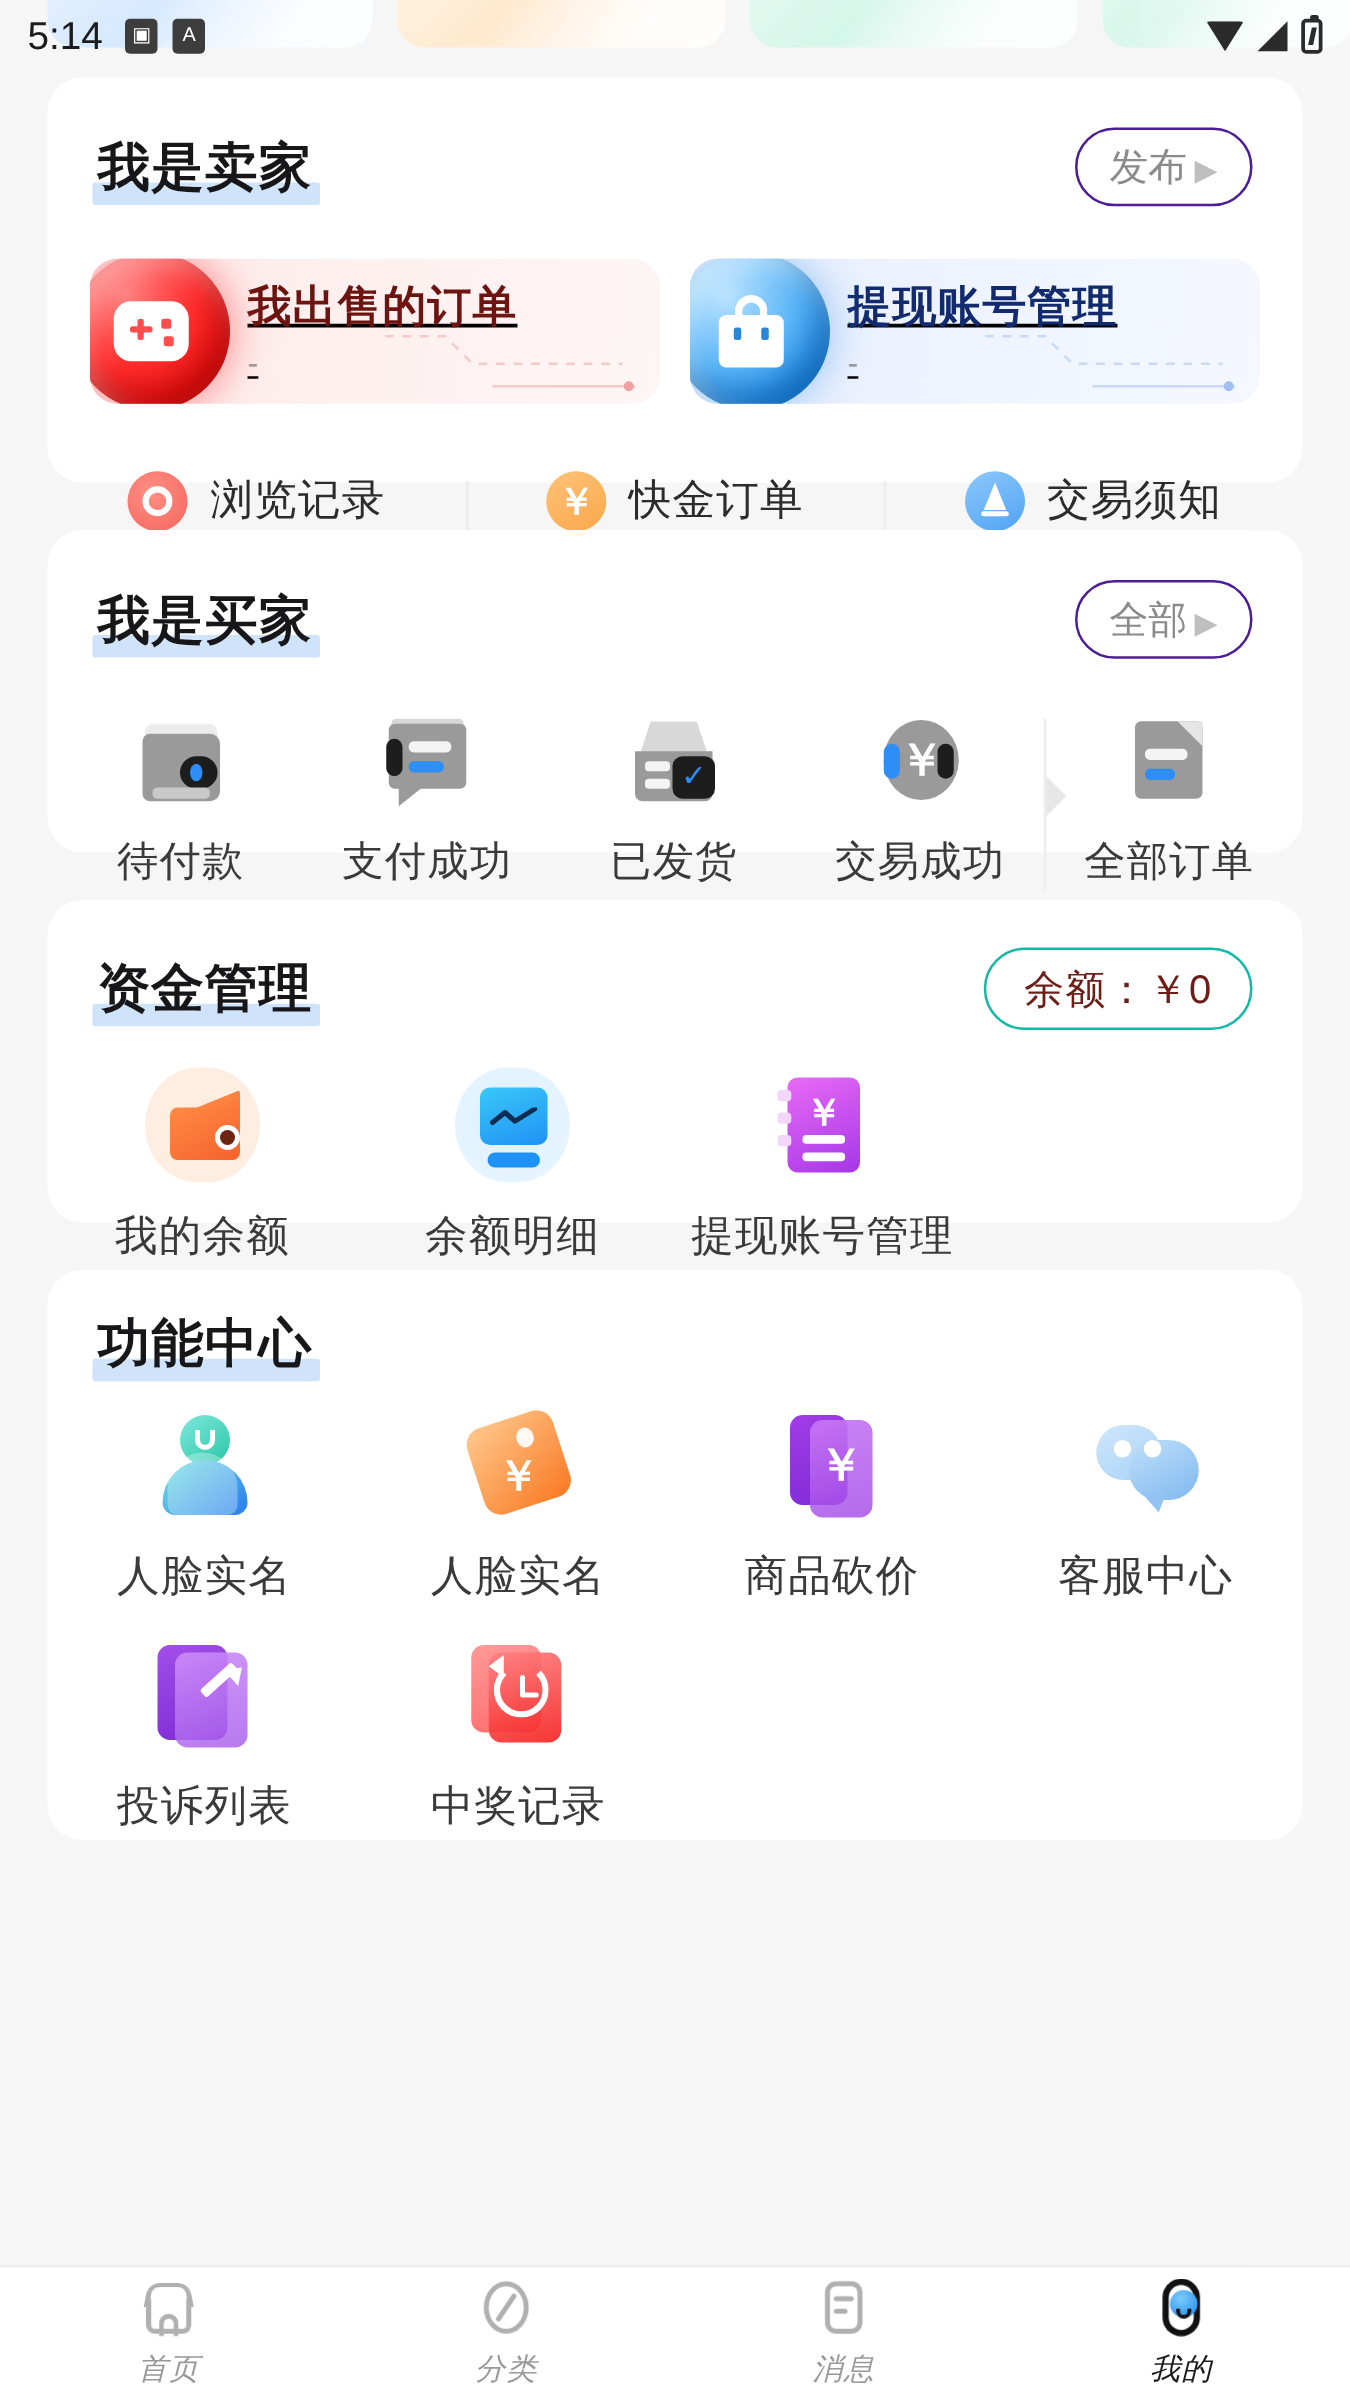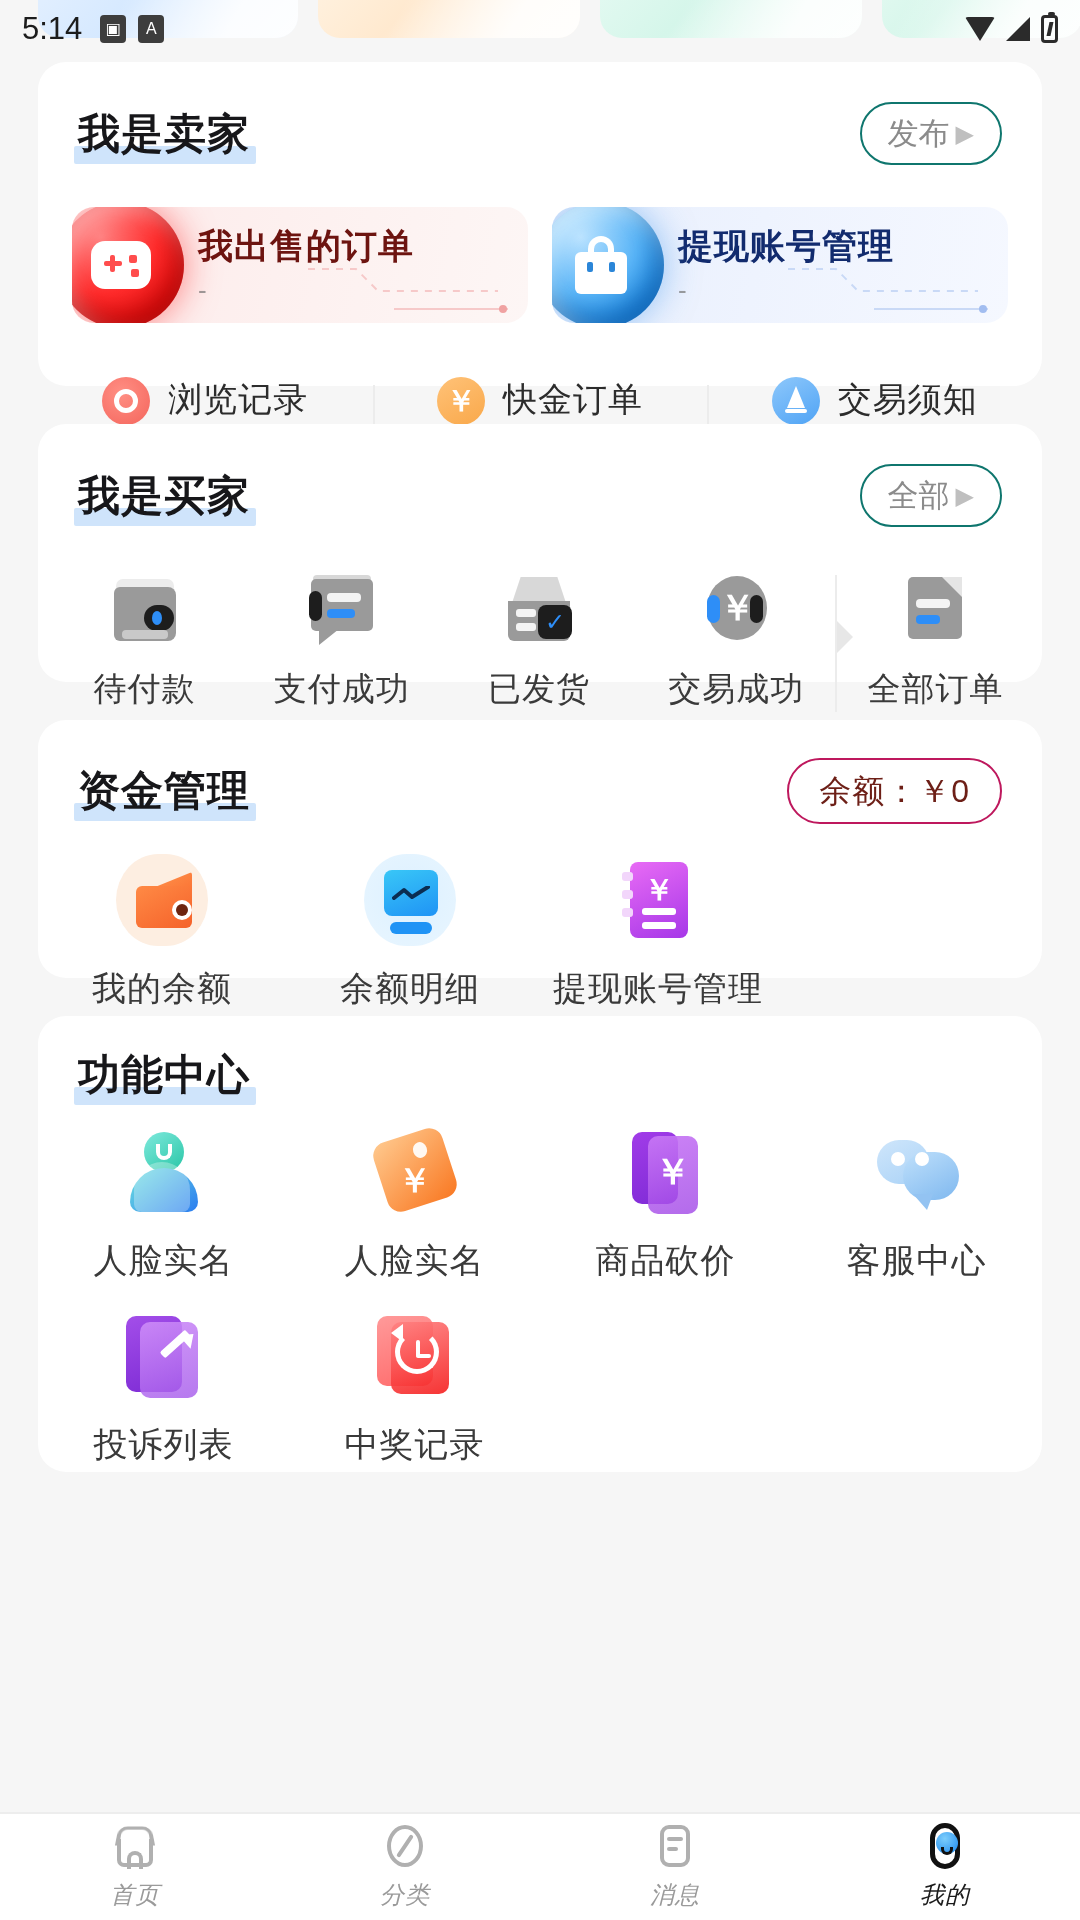--- a/index.html
+++ b/index.html
@@ -48,28 +48,28 @@
   .sec-title {
     position: relative; font-size: 42px; font-weight: 700; color: #17171a;
     letter-spacing: 1px; line-height: 1; z-index: 2;
     font-family: "Liberation Sans","DejaVu Sans",sans-serif;
   }
   .sec-title:after {
     content: ""; position: absolute; left: -4px; right: -6px; bottom: -9px; height: 18px;
     background: #cfe4fb; z-index: -1; border-radius: 2px;
   }
   .pill {
-    margin-left: auto; display: inline-flex; align-items: center; gap: 6px;
-    border: 2px solid #0f766e; border-radius: 999px; padding: 14px 26px;
+    margin-left: auto; display: inline-flex; align-items: flex-end; gap: 6px;
+    border: 2px solid #4c1d95; border-radius: 999px; padding: 14px 26px;
     font-size: 31px; color: #8b8b8b; background: #fff; line-height: 1;
   }
   .pill .chev { color: #bfbfbf; font-size: 24px; }
   .pill-red {
     margin-left: auto; display: inline-flex; align-items: center;
-    border: 2px solid #be185d; border-radius: 999px; padding: 15px 30px;
+    border: 2px solid #14b8a6; border-radius: 999px; padding: 15px 30px;
     font-size: 32px; color: #6d1f17; background: #fff; line-height: 1; letter-spacing: 1px;
   }
 
   
   #card-seller { top: 62px; height: 324px; }
   #card-seller .sec-head { margin: 40px 40px 0 40px; }
   .seller-tiles { display: flex; gap: 24px; margin: 42px 34px 0 34px; }
   .stile {
     position: relative; flex: 1; height: 116px; border-radius: 22px; overflow: hidden;
     display: flex; align-items: center;
@@ -86,21 +86,21 @@
   .glyph-pad i { position:absolute; background:#ff4d4d; border-radius:2px; }
   .glyph-pad .d1{ left:13px; top:20px; width:18px; height:5px; }
   .glyph-pad .d2{ left:19px; top:14px; width:5px; height:17px; }
   .glyph-pad .d3{ left:38px; top:14px; width:8px; height:8px; border-radius:2px;}
   .glyph-pad .d4{ left:40px; top:28px; width:8px; height:8px; border-radius:2px;}
   .glyph-bag { width: 52px; height: 58px; position: relative; }
   .glyph-bag .body { position:absolute; bottom:0; width:52px; height:42px; background:#fff; border-radius:6px; }
   .glyph-bag .handle { position:absolute; top:0; left:13px; width:26px; height:26px; border:6px solid #fff; border-bottom:none; border-radius:14px 14px 0 0; }
   .glyph-bag .p1,.glyph-bag .p2 { position:absolute; bottom:22px; width:6px; height:10px; background:#2b86d8; border-radius:2px; }
   .glyph-bag .p1 { left:12px; } .glyph-bag .p2 { right:12px; }
-  .stile-txt { margin-left: 126px; }
+  .stile-txt { margin-left: 126px; text-decoration: underline; }
   .stile-title { font-size: 35px; font-weight: 700; letter-spacing: 1px; line-height: 1; }
   .stile.red  .stile-title { color: #6d1410; }
   .stile.blue .stile-title { color: #122b6e; }
   .stile-sub { font-size: 26px; color: #9a9a9a; margin-top: 14px; line-height: 1; }
   .stile .deco { position:absolute; right:0; bottom:0; width: 230px; height: 80px; pointer-events:none; }
 
   .qlinks { display: flex; align-items: center; margin: 40px 0 0 0; height: 76px; }
   .qlink { flex: 1; display: flex; align-items: flex-start; justify-content: center; gap: 18px; position: relative; }
   .qlink + .qlink:before { content:""; position:absolute; left:0; top:8px; width:2px; height:54px; background:#ececec; }
   .qlabel { font-size: 34px; color: #2c2c2c; letter-spacing: 1px; }

